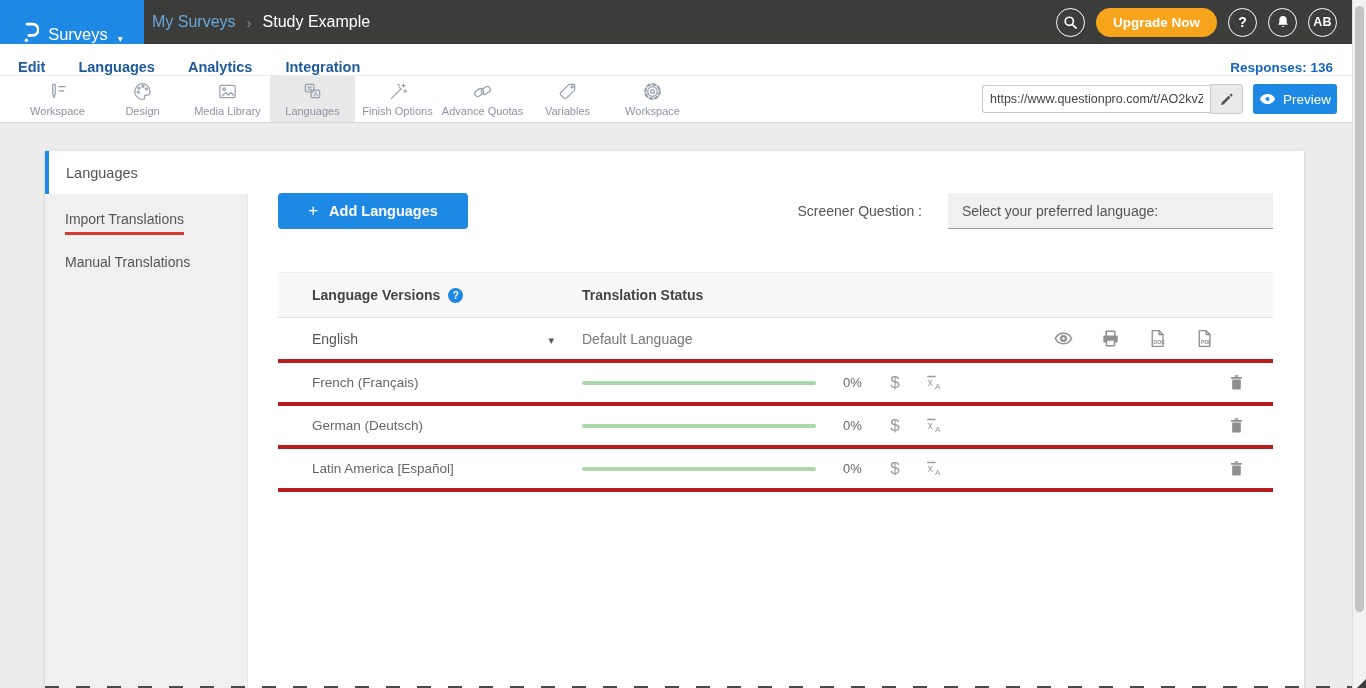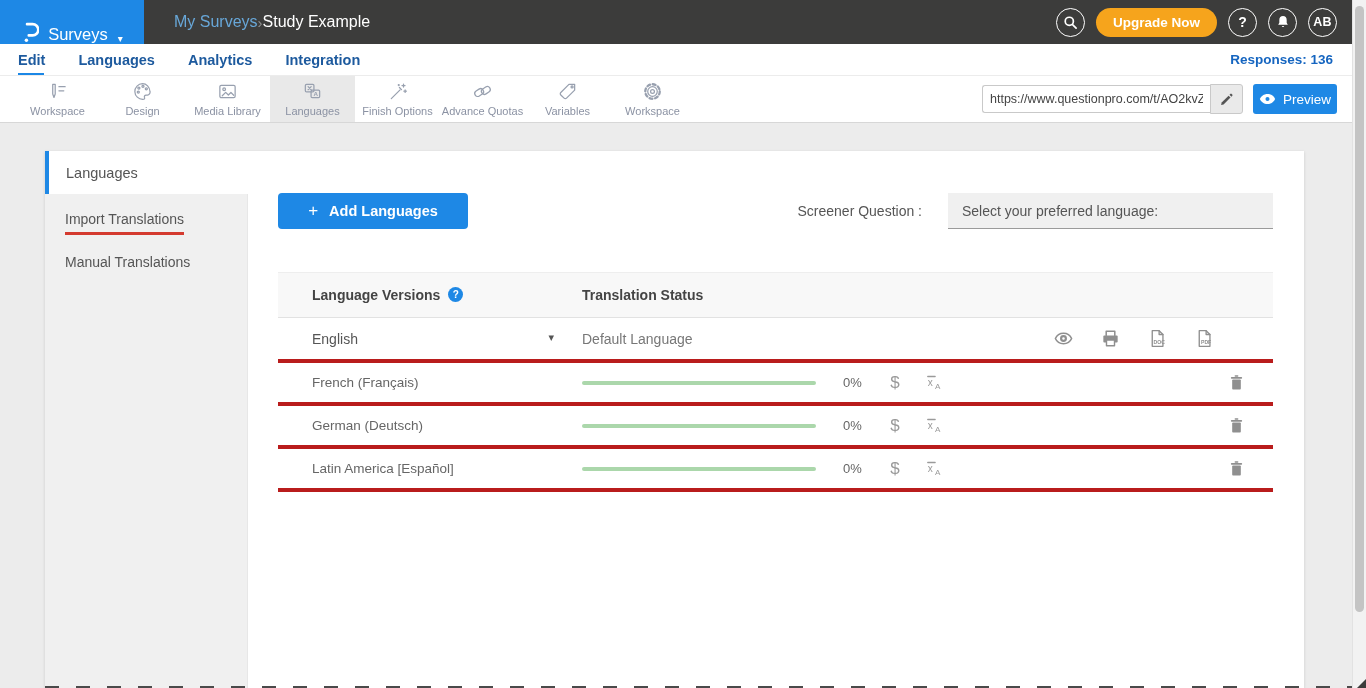--- a/index.html
+++ b/index.html
@@ -8,31 +8,31 @@
     font-family:"Liberation Sans","DejaVu Sans",sans-serif;
     background:#ececec; position:relative; color:#555;
   }
   svg { stroke:currentColor; fill:none; stroke-width:1.3; stroke-linecap:round; stroke-linejoin:round; }
   svg [data-fill] { fill:currentColor; stroke:none; }
 
   
   .topbar { position:absolute; top:0; left:0; width:1352px; height:44px; background:#3c3c3b; display:flex; align-items:center; z-index:6; }
   .brand { width:144px; height:44px; background:#1e88e5; color:#fff; display:flex; align-items:flex-end; justify-content:center; gap:9px; font-size:16.5px; cursor:pointer; }
   .brand .caret { font-size:10px; margin-left:1px; }
-  .crumbs { display:flex; align-items:center; margin-left:30px; font-size:16px; }
+  .crumbs { display:flex; align-items:center; gap:11px; margin-left:8px; font-size:16px; }
   .crumb-parent { color:#68a7d8; cursor:pointer; }
   .crumb-sep { color:#8f8f8f; font-size:15px; }
   .crumb-current { color:#fff; }
   .top-right { margin-left:auto; display:flex; align-items:center; gap:11px; padding-right:15px; }
   .circle-btn { width:29px; height:29px; border:1.7px solid #fff; border-radius:50%; display:flex; align-items:center; justify-content:center; color:#fff; font-weight:bold; font-size:14px; background:transparent; cursor:pointer; flex:0 0 auto; }
   .avatar { font-size:12.5px; letter-spacing:.3px; }
   .upgrade { height:29px; padding:0 17px; border-radius:15px; background:#f6a41c; color:#fff; font-weight:700; font-size:13.5px; display:flex; align-items:center; border:none; cursor:pointer; }
 
   
-  .tabbar { position:absolute; top:44px; left:0; width:1352px; height:32px; background:#fff; display:flex; align-items:center; border-bottom:1px solid #ececec; z-index:5; }
+  .tabbar { position:absolute; top:44px; left:0; width:1352px; height:32px; background:#fff; display:flex; align-items:flex-end; border-bottom:1px solid #ececec; z-index:5; }
   .tab { font-size:14.5px; font-weight:700; color:#1d5a9e; margin-right:33px; position:relative; cursor:pointer; }
   .tab:first-child { margin-left:18px; }
   .tab.active::after { content:""; position:absolute; left:0; right:1px; bottom:-7px; height:2px; background:#1b87e6; }
   .responses { margin-left:auto; margin-right:19px; font-size:13.5px; font-weight:600; color:#1565c0; }
 
   
   .toolbar { position:absolute; top:76px; left:0; width:1352px; height:47px; background:#fff; border-bottom:1px solid #d7d7d7; display:flex; align-items:stretch; z-index:5; }
   .tool { width:85px; display:flex; flex-direction:column; align-items:center; justify-content:center; gap:3px; color:#98a0af; cursor:pointer; }
   .tool:first-child { margin-left:15px; }
   .tool .tlabel { font-size:11px; color:#8b92a3; white-space:nowrap; }
@@ -59,21 +59,21 @@
   .actions { display:flex; align-items:center; margin:42px 31px 0 30px; }
   .add-btn { width:190px; height:36px; background:#1e88e5; color:#fff; border:none; border-radius:4px; font-size:14.5px; font-weight:700; display:flex; align-items:center; justify-content:center; gap:11px; cursor:pointer; }
   .add-btn .plus { font-size:17px; font-weight:400; }
   .screener { margin-left:auto; display:flex; align-items:center; }
   .screener-label { font-size:14px; color:#555; margin-right:26px; white-space:nowrap; }
   .screener-field { width:325px; height:36px; background:#f0f0f0; border:none; border-bottom:1px solid #9a9a9a; display:flex; align-items:center; padding-left:14px; font-size:14px; color:#555; cursor:pointer; }
 
   .table { margin:43px 31px 0 30px; border-top:1px solid #eee; }
   .trow { display:flex; align-items:center; border-bottom:4px solid #b91c1c; }
   .thead { height:45px; background:#f8f8f8; border-bottom:1px solid #e2e2e2; font-weight:700; color:#444; font-size:14px; }
-  .col-name { flex:0 0 304px; padding-left:34px; display:flex; align-items:flex-start; gap:8px; }
+  .col-name { flex:0 0 304px; padding-left:34px; display:flex; align-items:flex-end; gap:8px; }
   .col-status { flex:1; display:flex; align-items:center; min-width:0; }
   .help-badge { width:15px; height:15px; border-radius:50%; background:#1e88e5; color:#fff; font-size:10px; font-weight:700; display:flex; align-items:center; justify-content:center; cursor:pointer; }
   .row-default { height:45px; font-size:14px; color:#555; }
   .name-caret { margin-left:auto; margin-right:28px; color:#555; font-size:11px; cursor:pointer; }
   .status-default { color:#777; }
   .file-icons { margin-left:auto; display:flex; align-items:center; gap:25px; padding-right:58px; color:#8f8f8f; }
   .file-icons .fi { width:22px; height:22px; display:flex; align-items:center; justify-content:center; cursor:pointer; }
   .file-icons svg { width:21px; height:21px; }
   .row { height:43px; font-size:13.5px; color:#666; }
   .row .col-name { gap:0; }

